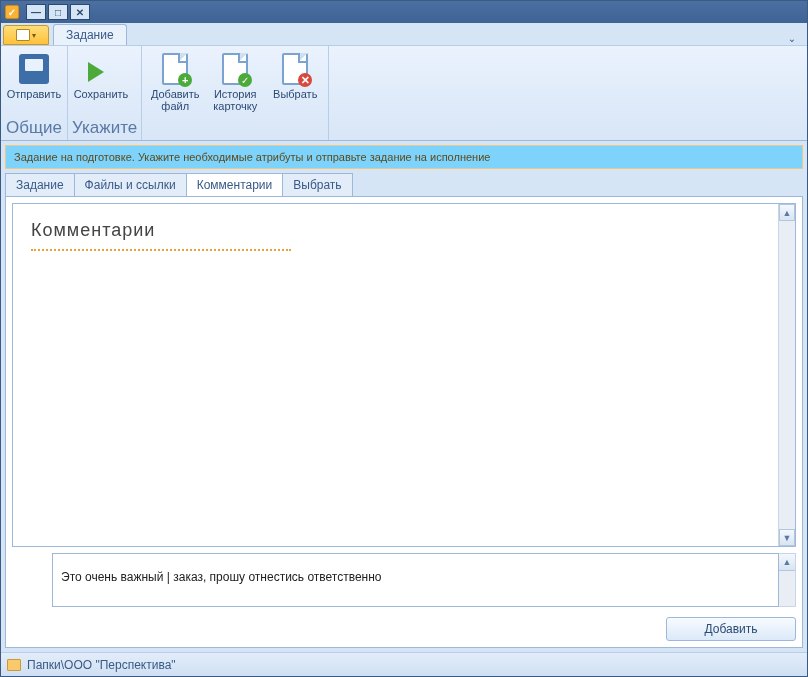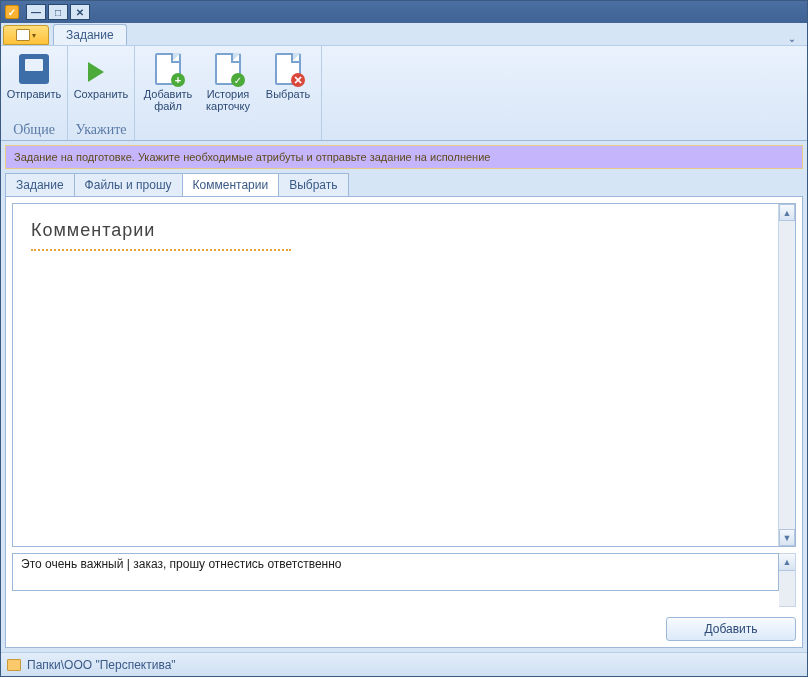--- a/index.html
+++ b/index.html
@@ -99,45 +99,44 @@
     display:flex;
     flex-direction:column;
     align-items:stretch;
     padding: 2px 4px 0 4px;
   }
   .ribbon-group .group-body {
     flex:1; display:flex; align-items:flex-start; gap:2px;
   }
   .ribbon-group .group-label {
     text-align:center;
-    font-size:14px;
+    font-size:17px;
     color:#5a7aa6;
     padding:2px 0 2px 0;
     background:rgba(255,255,255,0);
-    font-family:Liberation Serif, serif;
   }
   .ribbon-btn {
     width:58px;
     display:flex; flex-direction:column; align-items:center;
     padding:4px 2px;
     text-align:center;
     color:#2c4a74;
     font-size:11px;
     cursor:default;
     border:1px solid transparent;
     border-radius:3px;
   }
   .ribbon-btn .icon {
     width:32px;height:32px;
     margin-bottom:3px;
     display:flex;align-items:center;justify-content:center;
   }
   .ribbon-btn .lbl { line-height:12px; }
   .info-bar {
-    background:#c4b5fd;
+    background:#7dd3fc;
     border:1px solid #e8c988;
     color:#5f4a1a;
     padding:5px 8px;
     margin:4px;
     font-size:11px;
   }
   .tabs-row {
     display:flex;
     padding: 0 4px;
     gap:0;
@@ -204,28 +203,29 @@
     border:1px solid #b2c6de;
     display:flex;align-items:center;justify-content:center;
     font-size:9px;color:#5a7aa6;
   }
   .comment-input-wrap {
     margin:0 6px 6px 6px;
     display:flex;
   }
   .comment-input {
     flex:1;
-    height:38px;
-    border:1px solid #9db8d9;
-    padding:3px 8px;
+    height:54px;
+    border:1px solid #9db8d9;
+    padding:16px 8px;
     font-family:Tahoma, Arial, sans-serif;
     font-size:12px;
     color:#222;
     resize:none;
     outline:none;
+    margin-left:40px;
   }
   .side-scroll {
     width:17px;
     height:54px;
     background:#e9eef5;
     border:1px solid #c7d5e8;
     border-left:none;
     display:flex; flex-direction:column; justify-content:flex-start;
   }
   .side-scroll .arrow {
@@ -359,21 +359,21 @@
           <div class="lbl">Выбрать</div>
         </div>
       </div>
     </div>
   </div>
 
   <div class="info-bar">Задание на подготовке. Укажите необходимые атрибуты и отправьте задание на исполнение</div>
 
   <div class="tabs-row">
     <div class="doc-tab">Задание</div>
-    <div class="doc-tab">Файлы и прошу</div>
+    <div class="doc-tab">Файлы и ссылки</div>
     <div class="doc-tab active">Комментарии</div>
     <div class="doc-tab">Выбрать</div>
   </div>
 
   <div class="content-area">
     <div class="comments-panel">
       <div class="comments-scroll">
         <div class="comments-heading">Комментарии</div>
         <div class="dotted"></div>
         <div class="vscroll">

